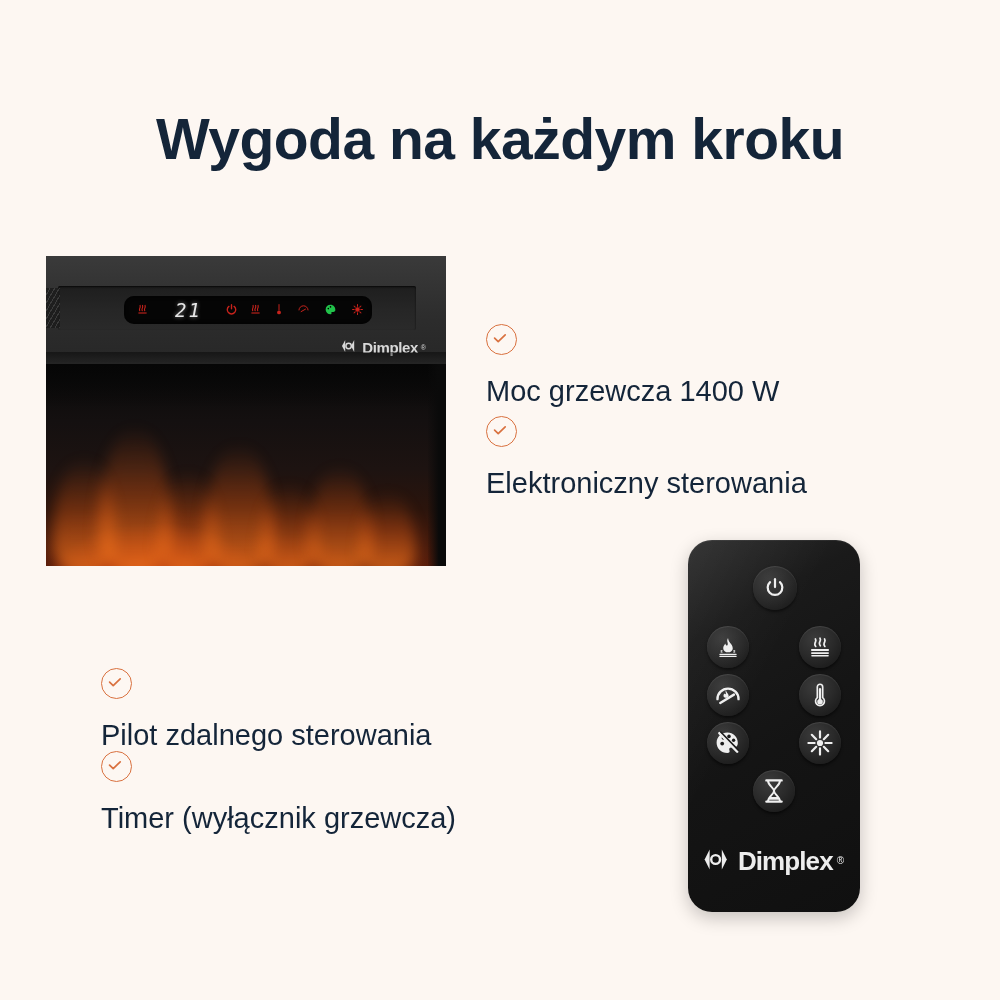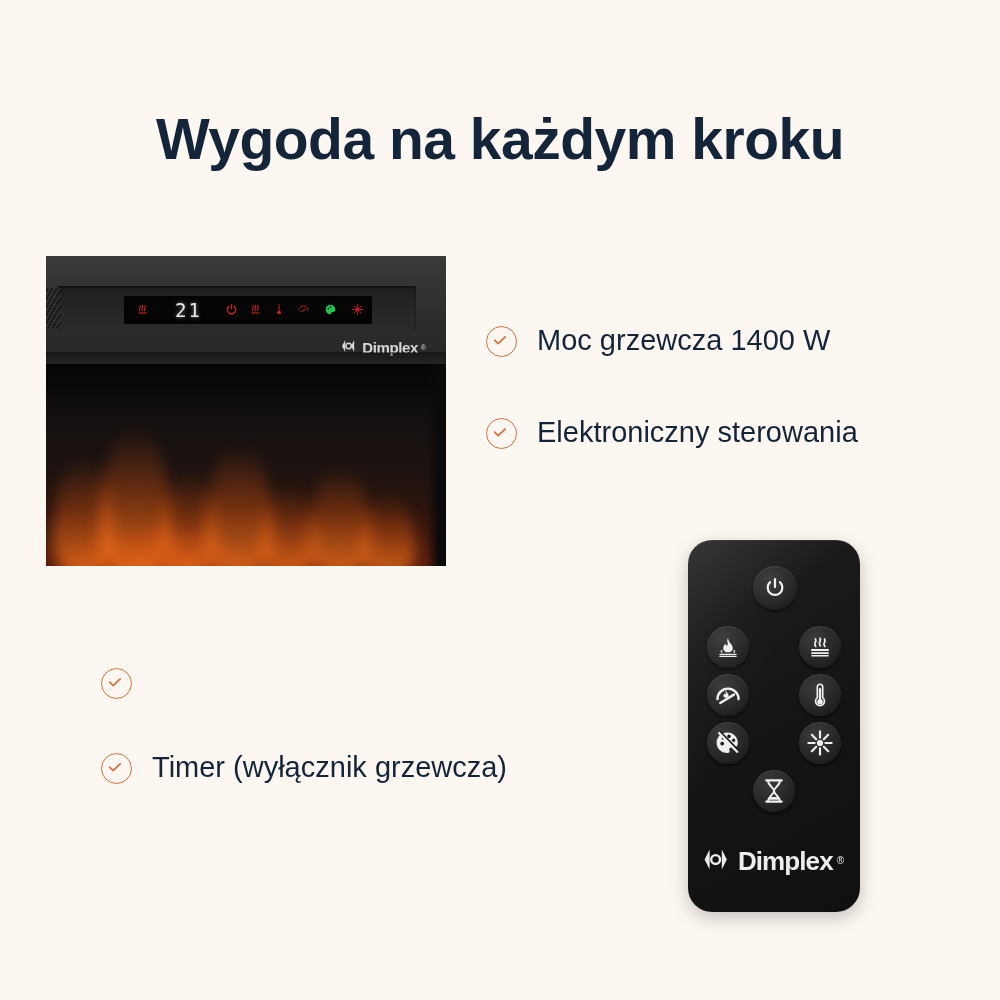--- a/index.html
+++ b/index.html
@@ -69,24 +69,25 @@
       #3e3e3e 0px, #3e3e3e 1px,
       #1b1b1b 1px, #1b1b1b 4px);
     opacity: 0.85;
   }
   
   .fp-display {
     position: absolute;
     left: 78px; top: 40px;
     width: 248px; height: 28px;
     background: #050505;
-    border-radius: 2px;
+    border-radius: 10px;
     box-shadow: inset 0 0 4px rgba(0,0,0,0.9);
     display: flex;
     align-items: center;
+    font-style: italic;
   }
   .fp-disp-icon {
     font-size: 9px;
     line-height: 1;
     color: #c8231c;
     text-shadow: 0 0 4px rgba(220,40,30,0.9);
   }
   .fp-disp-icon.green {
     color: #21c24a;
     text-shadow: 0 0 5px rgba(40,210,70,0.95);
@@ -139,22 +140,23 @@
     bottom: -10px;
     background: linear-gradient(180deg, rgba(255,120,30,0) 0%, rgba(238,96,22,0.35) 45%, rgba(245,120,30,0.75) 100%);
     filter: blur(7px);
     border-radius: 50% 50% 42% 42% / 72% 72% 28% 28%;
   }
 
   
   .feature {
     position: absolute;
     display: flex;
-    align-items: flex-end;
+    align-items: flex-start;
     gap: 20px;
+    flex-direction: column;
   }
   .feature .check-icon {
     flex: 0 0 auto;
     width: 29px;
     height: 29px;
     border: 1.6px solid #d9713f;
     border-radius: 50%;
     position: relative;
   }
   .feature .check-icon svg { display: block; }
@@ -341,20 +343,21 @@
   </span>
   <span class="label">Elektroniczny sterowania</span>
 </div>
 
 <div class="feature" id="feature-2">
   <span class="check-icon">
     <svg width="26" height="26" viewBox="0 0 26 26" fill="none" stroke="#d9713f" stroke-width="1.7" stroke-linecap="round" stroke-linejoin="round">
       <path d="M7.6 13.2 L11.2 16.6 L18.2 9.8"></path>
     </svg>
   </span>
+  <span class="label">Pilot zdalnego sterowania</span>
 </div>
 
 <div class="feature" id="feature-3">
   <span class="check-icon">
     <svg width="26" height="26" viewBox="0 0 26 26" fill="none" stroke="#d9713f" stroke-width="1.7" stroke-linecap="round" stroke-linejoin="round">
       <path d="M7.6 13.2 L11.2 16.6 L18.2 9.8"></path>
     </svg>
   </span>
   <span class="label">Timer (wyłącznik grzewcza)</span>
 </div>

